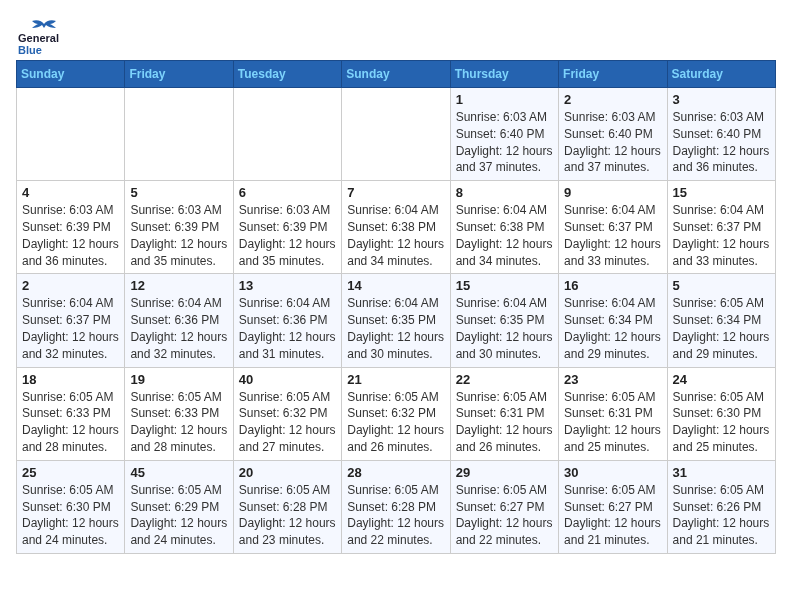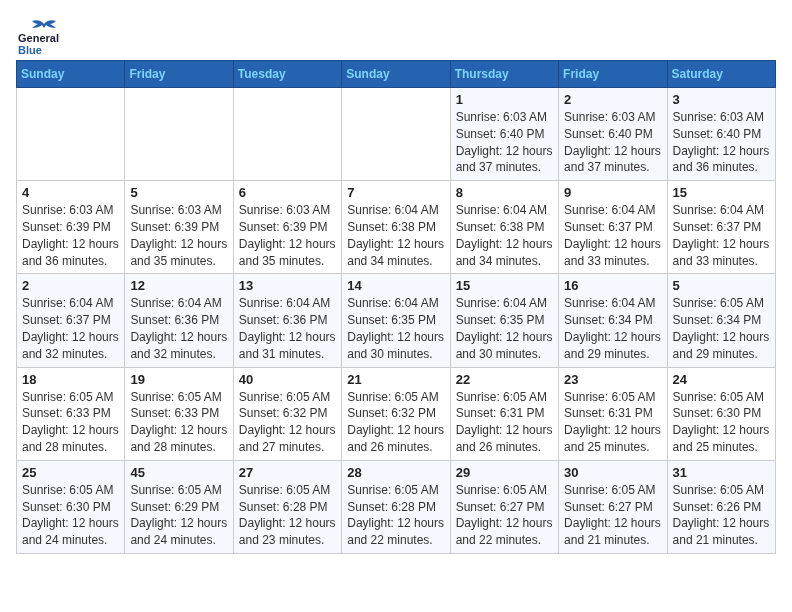--- a/index.html
+++ b/index.html
@@ -276,21 +276,21 @@
 Sunset: 6:30 PM
 Daylight: 12 hours and 24 minutes.</div>
         </td>
         <td>
           <div class="day-num">45</div>
           <div class="day-detail" style="white-space: pre-line;">Sunrise: 6:05 AM
 Sunset: 6:29 PM
 Daylight: 12 hours and 24 minutes.</div>
         </td>
         <td>
-          <div class="day-num">27</div>
+          <div class="day-num">20</div>
           <div class="day-detail" style="white-space: pre-line;">Sunrise: 6:05 AM
 Sunset: 6:28 PM
 Daylight: 12 hours and 23 minutes.</div>
         </td>
         <td>
           <div class="day-num">28</div>
           <div class="day-detail" style="white-space: pre-line;">Sunrise: 6:05 AM
 Sunset: 6:28 PM
 Daylight: 12 hours and 22 minutes.</div>
         </td>

